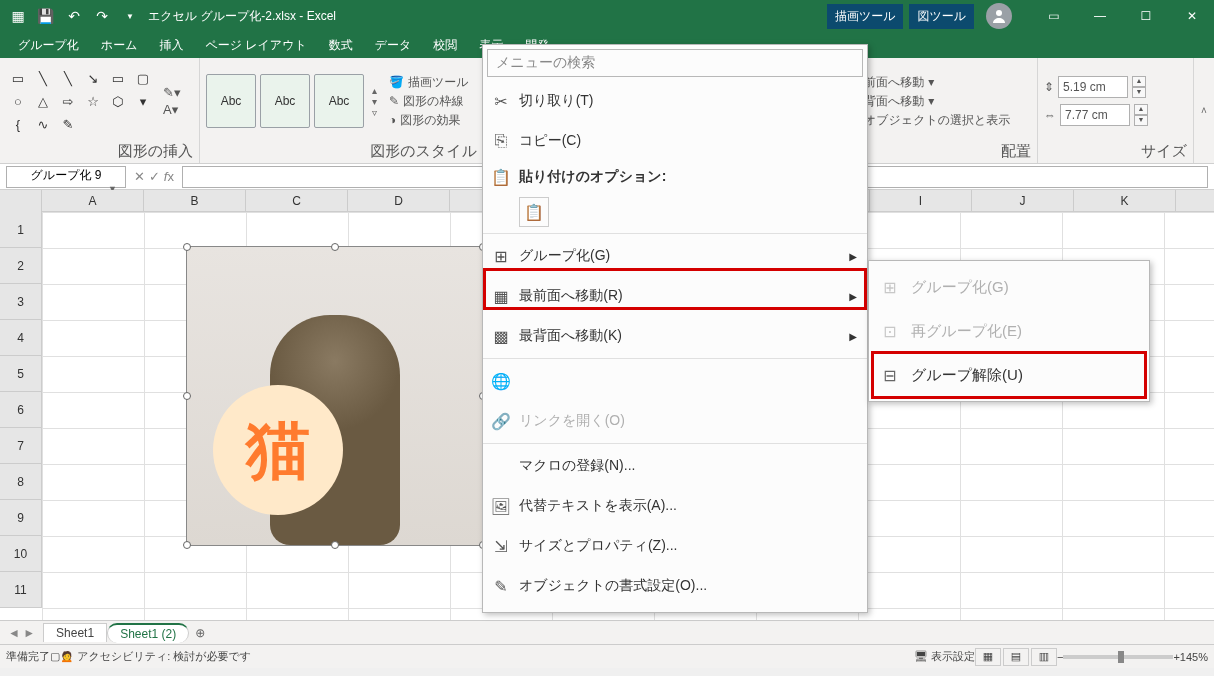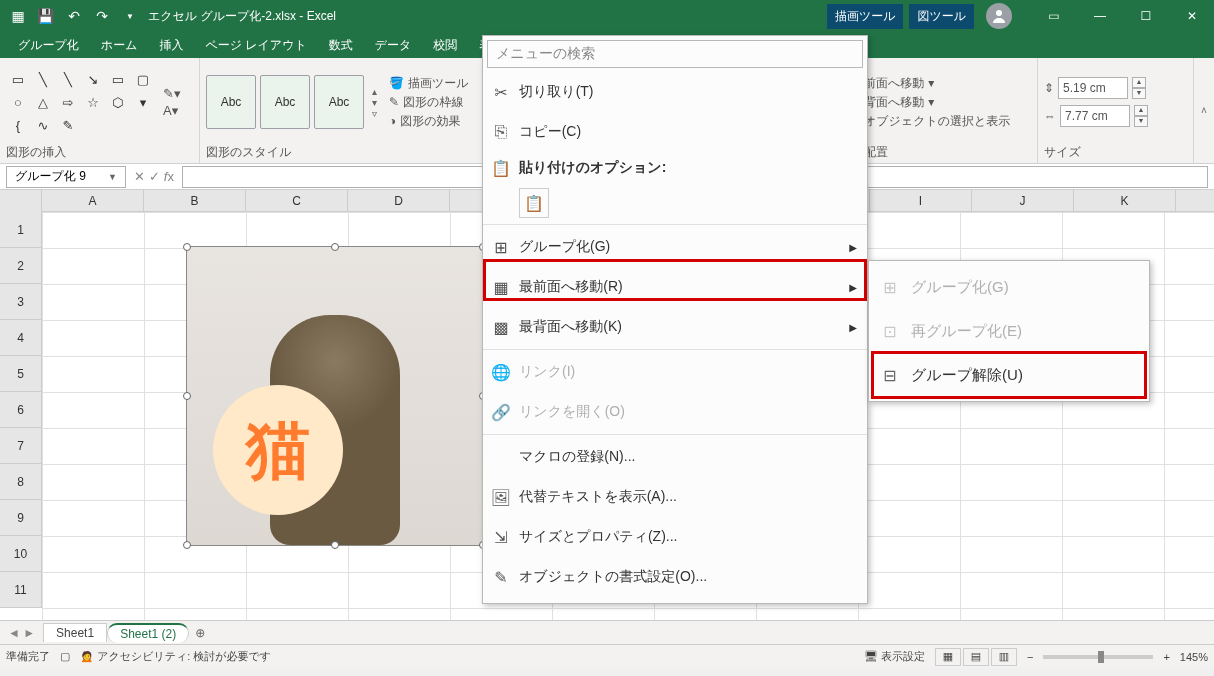--- a/index.html
+++ b/index.html
@@ -18,34 +18,34 @@
 
 
 .ribbon-tabs { height: 26px; background: #217346; display: flex; align-items: flex-end; padding-left: 8px; gap: 2px; color: #fff; font-size: 12px; }
 .ribbon-tab { padding: 4px 10px; }
 .share-row { margin-left: auto; display: flex; align-items: center; gap: 10px; padding-right: 10px; }
 
 
 .ribbon-body { height: 106px; background: #f3f2f1; border-bottom: 1px solid #d0d0d0; display: flex; }
 .rib-group { border-right: 1px solid #d6d6d6; padding: 4px 6px 0 6px; display: flex; flex-direction: column; }
 .rib-group .g-content { flex: 1; display: flex; align-items: center; gap: 4px; }
-.rib-group .g-label { text-align: left; font-size: 12px; color: #555; padding: 2px 0; border-top: 0; }
+.rib-group .g-label { text-align: right; font-size: 15px; color: #555; padding: 2px 0; border-top: 0; }
 .shape-grid { display: grid; grid-template-columns: repeat(6, 24px); grid-auto-rows: 22px; gap: 1px; }
 .shape-cell { border: 1px solid transparent; display: flex; align-items: center; justify-content: center; font-size: 13px; color: #333; }
 .shape-side { display: flex; flex-direction: column; gap: 2px; margin-left: 4px; }
 .style-box { width: 50px; height: 54px; border: 1px solid #9aa0a6; background: #eaf3ec; display: flex; align-items: center; justify-content: center; font-size: 12px; color: #333; border-radius: 2px; }
 .vstack { display: flex; flex-direction: column; gap: 2px; font-size: 12px; color: #555; white-space: nowrap; }
 .vstack .row { display: flex; align-items: center; gap: 4px; }
 .size-input { width: 70px; height: 22px; border: 1px solid #b0b0b0; background: #fff; font-size: 12px; padding: 9px 4px; display: flex; align-items: center; }
 .spin { display: flex; flex-direction: column; }
 .spin-btn { width: 14px; height: 11px; border: 1px solid #b0b0b0; background: #f8f8f8; font-size: 7px; text-align: center; line-height: 8px; }
 
 
 .fx-bar { height: 26px; display: flex; align-items: center; background: #fff; border-bottom: 1px solid #d0d0d0; }
-.name-box { width: 120px; height: 22px; border: 1px solid #b0b0b0; margin-left: 6px; display: flex; align-items: center; font-size: 12px; padding: 0 8px; }
+.name-box { width: 120px; height: 22px; border: 1px solid #b0b0b0; margin-left: 6px; display: flex; align-items: center; font-size: 12px; padding: 0 8px; flex-direction: column; }
 .name-box .dd { margin-left: auto; font-size: 9px; color: #666; }
 .fx-btns { display: flex; gap: 4px; margin: 0 8px; color: #888; font-size: 13px; }
 .fx-area { flex: 1; height: 22px; border: 1px solid #b0b0b0; margin-right: 6px; background: #fff; }
 
 
 .grid-wrap { position: relative; height: 430px; background: #fff; }
 .col-headers { position: absolute; top: 0; left: 0; right: 0; height: 22px; display: flex; background: #e6e6e6; border-bottom: 1px solid #ccc; }
 .corner { width: 42px; height: 22px; border-right: 1px solid #ccc; background: #e6e6e6; }
 .col-h { width: 102px; height: 22px; border-right: 1px solid #ccc; text-align: center; font-size: 12px; line-height: 22px; color: #333; }
 .row-headers { position: absolute; top: 22px; left: 0; width: 42px; background: #e6e6e6; border-right: 1px solid #ccc; }
@@ -54,21 +54,21 @@
 .grid-lines { position: absolute; inset: 0; background-image: linear-gradient(to right, #e0e0e0 1px, transparent 1px), linear-gradient(to bottom, #e0e0e0 1px, transparent 1px); background-size: 102px 36px; }
 
 
 .sel-group { position: absolute; top: 34px; left: 144px; width: 298px; height: 300px; border: 1px solid #888; }
 .handle { position: absolute; width: 8px; height: 8px; background: #fff; border: 1px solid #666; border-radius: 50%; }
 .cat-img { position: absolute; inset: 0; background: linear-gradient(#e8e4e0, #ddd8d2); display: flex; align-items: flex-end; justify-content: center; }
 .cat-shape { width: 130px; height: 230px; background: radial-gradient(50% 30% at 50% 20%, #8a7a62, #6a5a42); border-radius: 60px 60px 20px 20px; position: relative; }
 .circle-text { position: absolute; left: 26px; bottom: 30px; width: 130px; height: 130px; border-radius: 50%; background: #ffe9c9; display: flex; align-items: center; justify-content: center; font-size: 64px; color: #ff7b2e; font-weight: bold; }
 
 
-.ctx-menu { position: absolute; top: 35px; left: 482px; width: 386px; background: #fcfcfc; border: 1px solid #b8b8b8; box-shadow: 2px 2px 6px rgba(0,0,0,.25); padding-bottom: 6px; z-index: 10; }
+.ctx-menu { position: absolute; top: 44px; left: 482px; width: 386px; background: #fcfcfc; border: 1px solid #b8b8b8; box-shadow: 2px 2px 6px rgba(0,0,0,.25); padding-bottom: 6px; z-index: 10; }
 .ctx-search { margin: 4px; height: 28px; border: 1px solid #b8b8b8; padding: 0 8px; font-size: 14px; color: #888; display: flex; align-items: center; }
 .ctx-item { height: 40px; display: flex; align-items: center; padding: 0 10px 0 0; font-size: 14px; color: #333; position: relative; }
 .ctx-item.disabled { color: #b0b0b0; }
 .ctx-icon { width: 36px; display: flex; justify-content: center; font-size: 16px; color: #555; }
 .ctx-item.disabled .ctx-icon { color: #c0c0c0; }
 .ctx-label { flex: 1; }
 .ctx-arrow { font-size: 10px; color: #333; }
 .ctx-sep { height: 1px; background: #e0e0e0; margin: 2px 0; }
 .ctx-item.bold { font-weight: 600; }
 .red-box { border: 3px solid #d40000; position: absolute; pointer-events: none; }
@@ -82,21 +82,21 @@
 .sub-item.disabled .sub-icon { color: #c8c8c8; }
 
 
 .sheet-bar { height: 24px; background: #f3f2f1; border-top: 1px solid #ccc; display: flex; align-items: center; font-size: 12px; }
 .sheet-nav { display: flex; gap: 4px; padding: 0 8px; color: #888; }
 .sheet-tab { padding: 2px 12px; border: 1px solid #ccc; border-bottom: none; background: #fff; color: #444; }
 .sheet-tab.active { color: #217346; border-top: 2px solid #217346; border-radius: 10px; }
 .sheet-add { width: 22px; text-align: center; color: #666; }
 
 
-.status-bar { height: 24px; background: #f3f2f1; border-top: 1px solid #ccc; display: flex; align-items: center; font-size: 11px; color: #444; padding: 0 6px; gap: 10px; }
+.status-bar { height: 24px; background: #f3f2f1; border-top: 1px solid #ccc; display: flex; align-items: center; font-size: 11px; color: #444; padding: 0 6px; }
 .status-bar .spacer { flex: 1; }
 .view-btns { display: flex; gap: 2px; }
 .view-btn { width: 26px; height: 18px; border: 1px solid #ccc; display: flex; align-items: center; justify-content: center; font-size: 11px; }
 .zoom-slider { width: 110px; height: 4px; background: #ccc; position: relative; }
 .zoom-thumb { position: absolute; top: -4px; left: 55px; width: 6px; height: 12px; background: #888; }
 </style>
 </head>
 <body>
 
 <div class="title-bar">
@@ -324,21 +324,20 @@
     <div class="ctx-arrow">▶</div>
   </div>
   <div class="ctx-item">
     <div class="ctx-icon">▩</div>
     <div class="ctx-label">最背面へ移動(K)</div>
     <div class="ctx-arrow">▶</div>
   </div>
   <div class="ctx-sep"></div>
   <div class="ctx-item disabled">
     <div class="ctx-icon">🌐</div>
-    <div class="ctx-label">リンク(I)</div>
   </div>
   <div class="ctx-item disabled">
     <div class="ctx-icon">🔗</div>
     <div class="ctx-label">リンクを開く(O)</div>
   </div>
   <div class="ctx-sep"></div>
   <div class="ctx-item">
     <div class="ctx-icon"></div>
     <div class="ctx-label">マクロの登録(N)...</div>
   </div>

